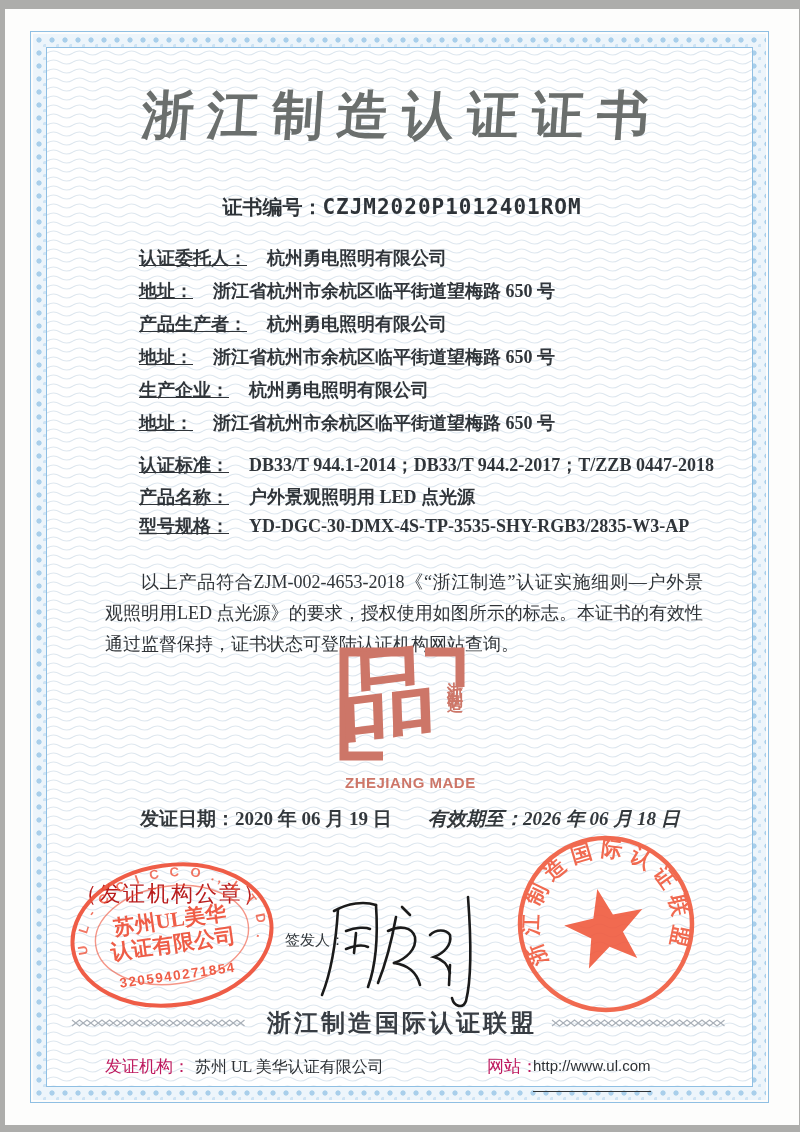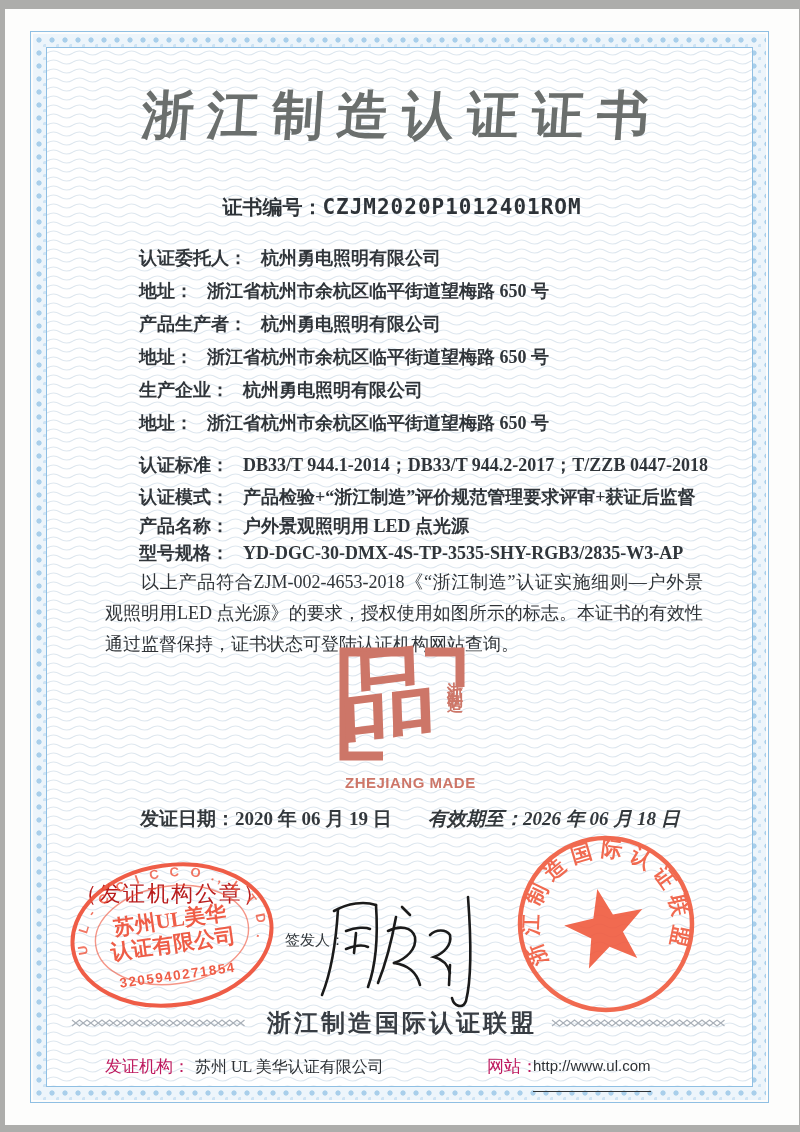--- a/index.html
+++ b/index.html
@@ -39,21 +39,21 @@
     letter-spacing:13px;color:#6b6f6d;transform:skewX(-4deg);
   }
   .certno{position:absolute;top:185px;left:0;right:0;text-align:center;font-size:20px;font-weight:700;color:#2e3338;}
   .certno .num{font-family:"DejaVu Sans Mono", monospace;font-weight:700;font-size:21px;letter-spacing:1px;}
   .fields{position:absolute;left:134px;top:233px;font-size:18px;font-weight:700;color:#30353a;}
   .fields .row{line-height:33px;white-space:nowrap;}
   .specs{position:absolute;left:134px;top:440px;font-size:18px;font-weight:700;color:#30353a;}
   .specs .row{white-space:nowrap;}
   .specs .row:nth-child(1),.specs .row:nth-child(2){line-height:32px;}
   .specs .row:nth-child(3),.specs .row:nth-child(4){line-height:27px;}
-  .label{margin-right:14px;}
+  .label{margin-right:20px;text-decoration:underline;}
   .statement{
     position:absolute;left:100px;width:598px;top:558px;
     font-size:18px;line-height:31px;color:#2f3337;text-indent:2em;text-align:justify;
   }
   
   .logo{position:absolute;left:322px;top:634px;width:152px;height:148px;color:#cd7668;}
   .logo .frame-strokes{position:absolute;inset:0;}
   .logo .glyph{
     position:absolute;left:14px;top:2px;font-size:94px;font-weight:700;
     font-family:"DejaVu Serif", serif;transform:rotate(-7deg) skewX(-5deg);line-height:1;
@@ -118,21 +118,20 @@
       <div class="row"><span class="label">认证委托人：</span><span>杭州勇电照明有限公司</span></div>
       <div class="row"><span class="label">地址：</span><span>浙江省杭州市余杭区临平街道望梅路 650 号</span></div>
       <div class="row"><span class="label">产品生产者：</span><span>杭州勇电照明有限公司</span></div>
       <div class="row"><span class="label">地址：</span><span>浙江省杭州市余杭区临平街道望梅路 650 号</span></div>
       <div class="row"><span class="label">生产企业：</span><span>杭州勇电照明有限公司</span></div>
       <div class="row"><span class="label">地址：</span><span>浙江省杭州市余杭区临平街道望梅路 650 号</span></div>
     </div>
 
     <div class="specs">
       <div class="row"><span class="label">认证标准：</span><span>DB33/T 944.1-2014；DB33/T 944.2-2017；T/ZZB 0447-2018</span></div>
-      <div class="row"><span class="label">认证模式：</span><span>产品检验+“浙江制造”评价规范管理要求评审+获证后监督</span></div>
       <div class="row"><span class="label">产品名称：</span><span>户外景观照明用 LED  点光源</span></div>
       <div class="row"><span class="label">型号规格：</span><span>YD-DGC-30-DMX-4S-TP-3535-SHY-RGB3/2835-W3-AP</span></div>
     </div>
 
     <div class="statement">以上产品符合ZJM-002-4653-2018《“浙江制造”认证实施细则—户外景观照明用LED 点光源》的要求，授权使用如图所示的标志。本证书的有效性通过监督保持，证书状态可登陆认证机构网站查询。</div>
 
     <div class="logo">
       <svg class="frame-strokes" viewBox="0 0 152 148" width="152" height="148">
         <g stroke="#cd7668" stroke-width="9" fill="none">
           <path d="M86,9 L17,9 L17,113 L56,113"></path>

